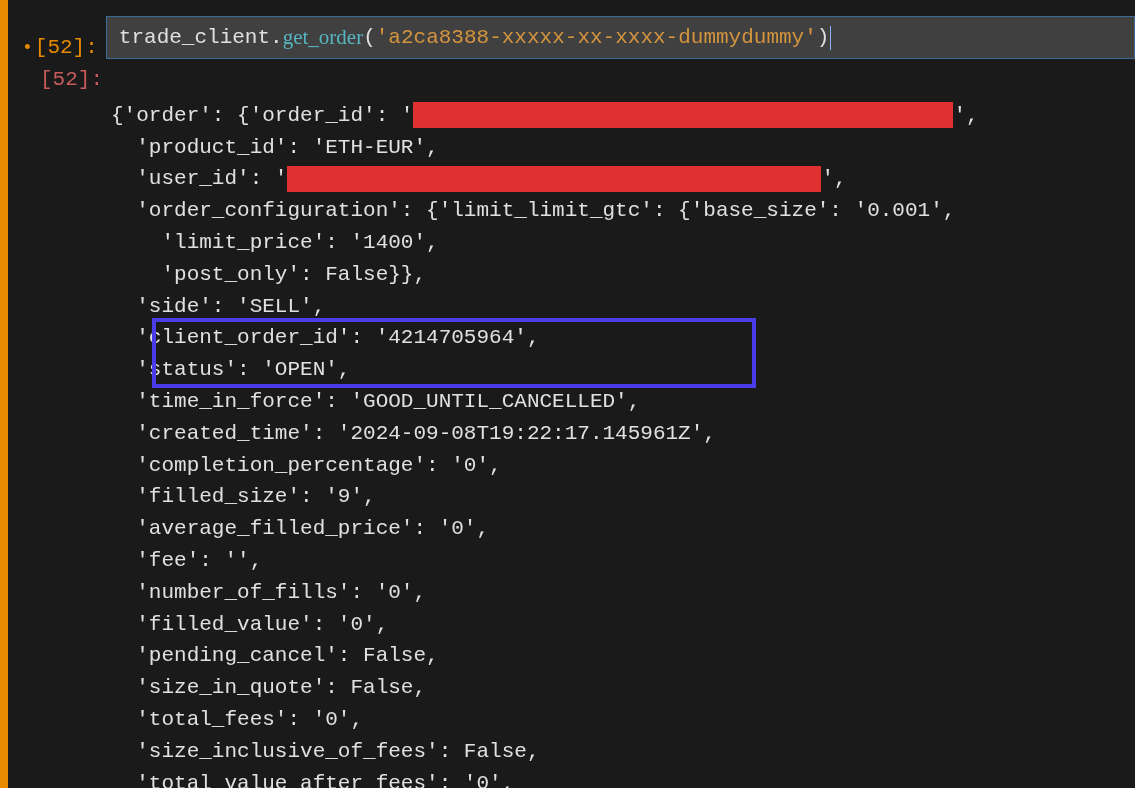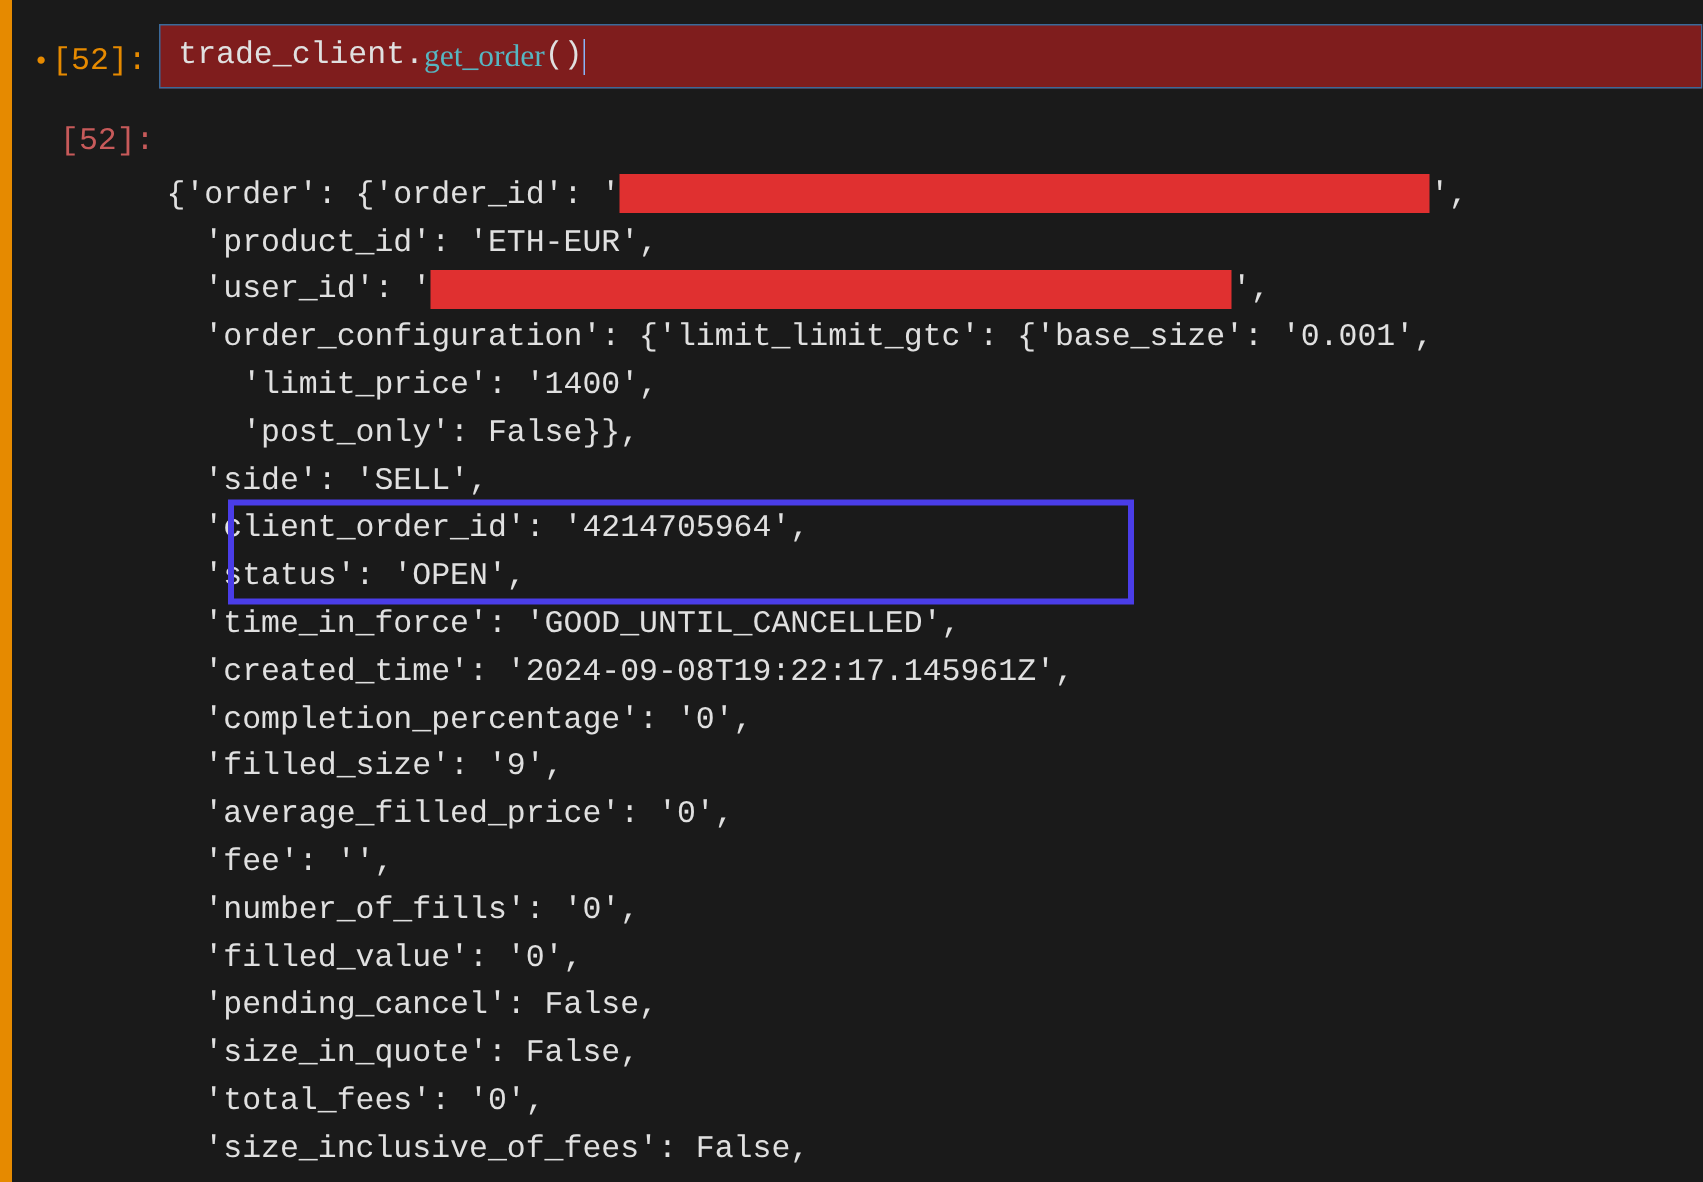--- a/index.html
+++ b/index.html
@@ -20,38 +20,38 @@
     width: 8px;
     height: 788px;
     background: #e68a00;
   }
   .content {
     padding-left: 10px;
     padding-top: 16px;
   }
   .input-row {
     display: flex;
-    align-items: center;
-    margin-bottom: 24px;
+    align-items: flex-end;
+    margin-bottom: 9px;
   }
   .prompt-in {
     color: #e68a00;
     padding-left: 12px;
     padding-right: 8px;
     padding-top: 8px;
     white-space: nowrap;
   }
   .dot {
     color: #e68a00;
     font-size: 18px;
     margin-right: 2px;
   }
   .input-box {
     border: 1px solid #3a6a9a;
-    background: #7f1d1d;
+    background: #404040;
     padding: 8px 12px;
     flex: 1;
     display: flex;
     align-items: center;
     position: relative;
   }
   .code-var { color: #e0e0e0; }
   .code-func { color: #56b6c2; font-family: Liberation Serif, serif; }
   .code-punct { color: #e0e0e0; }
   .code-str { color: #d4943e; }
@@ -103,20 +103,21 @@
 
   <div class="input-row">
     <div class="prompt-in">
       <span class="dot">•</span><span>[52]:</span>
     </div>
     <div class="input-box">
       <span class="code-var">trade_client</span>
         <span class="code-punct">.</span>
         <span class="code-func">get_order</span>
         <span class="code-punct">(</span>
+        <span class="code-str">'a2ca8388-xxxxx-xx-xxxx-dummydummy'</span>
         <span class="code-punct">)</span>
         <span class="cursor"></span>
     </div>
   </div>
 
   <div class="output-row">
     <div class="prompt-out">
       <span>[52]:</span>
     </div>
     <div class="output-text">

